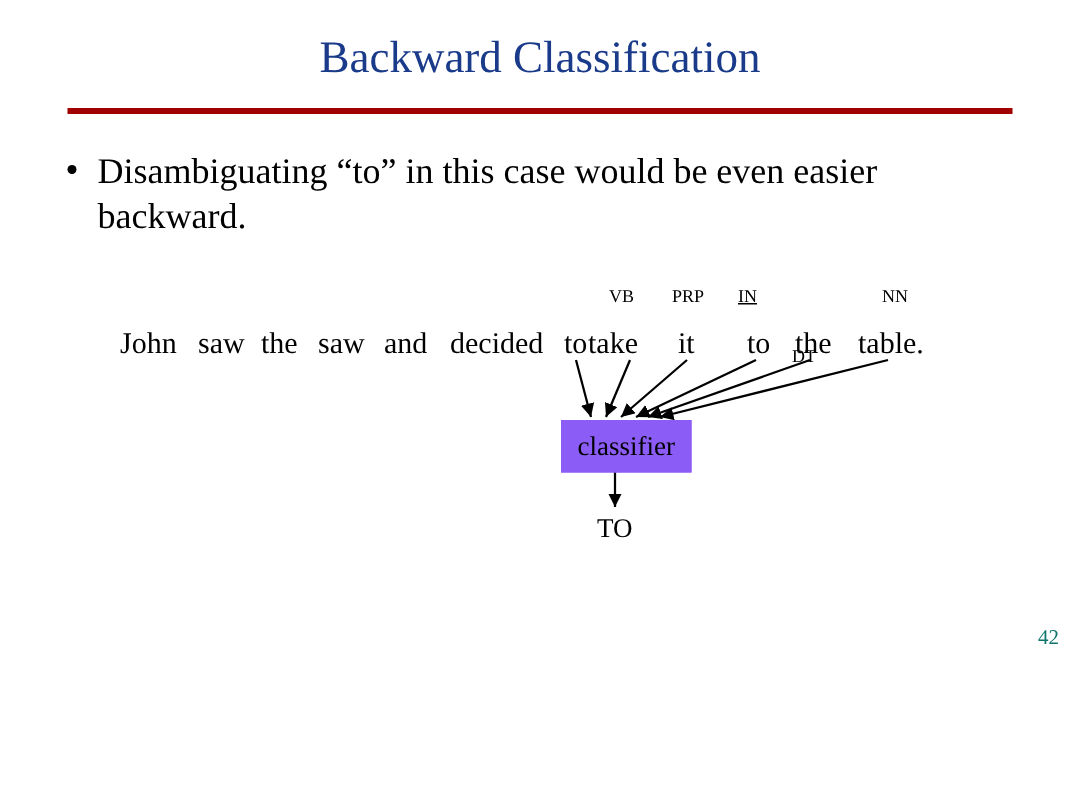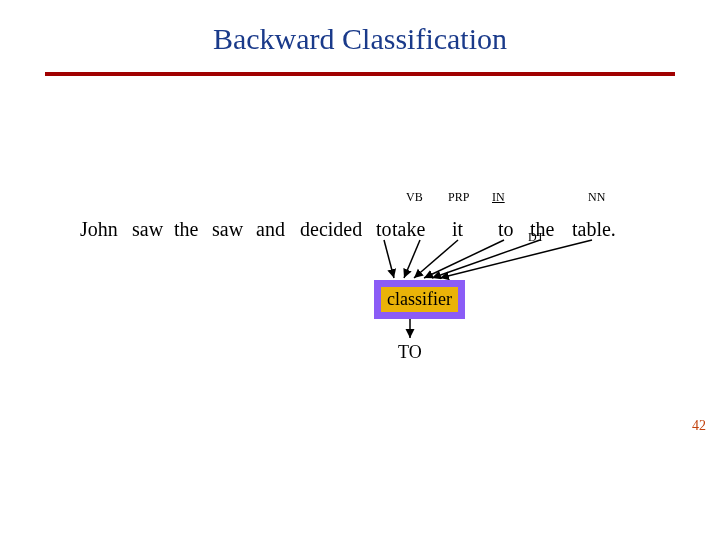--- a/index.html
+++ b/index.html
@@ -63,50 +63,54 @@
     white-space: nowrap;
     text-align: right;
   }
   .word {
     position: absolute;
     font-size: 20px;
     white-space: nowrap;
   }
   .classifier-box {
     position: absolute;
-    border: 7px solid #8b5cf6;
-    background: #eab308;
+    border: 5px solid #8b5cf6;
+    background: #8b5cf6;
     font-size: 18px;
     padding: 2px 6px;
   }
   .output-label {
     position: absolute;
     font-size: 18px;
   }
   .page-num {
     position: absolute;
     right: 14px;
     bottom: 10px;
     font-size: 14px;
-    color: #c2410c;
+    color: #0f766e;
   }
   svg.arrows {
     position: absolute;
     top: 0;
     left: 0;
   }
 </style>
 </head>
 <body>
 
 <div class="slide">
 
   <div class="title">Backward Classification</div>
   <div class="rule"></div>
 
+  <div class="bullet-row">
+    <span class="bullet-dot"></span>
+    <span>Disambiguating “to” in this case would be even easier backward.</span>
+  </div>
 
   <div class="sentence-area">
 
     <div class="pos-label" style="left:406px; top:0px;">VB</div>
     <div class="pos-label" style="left:448px; top:0px;">PRP</div>
     <div class="pos-label" style="left:492px; top:0px;text-decoration:underline;">IN</div>
     <div class="pos-label" style="left:528px; top:0px;margin-top:40px;">DT</div>
     <div class="pos-label" style="left:588px; top:0px;">NN</div>
 
     <div class="word" style="left:80px;  top:28px;">John</div>

